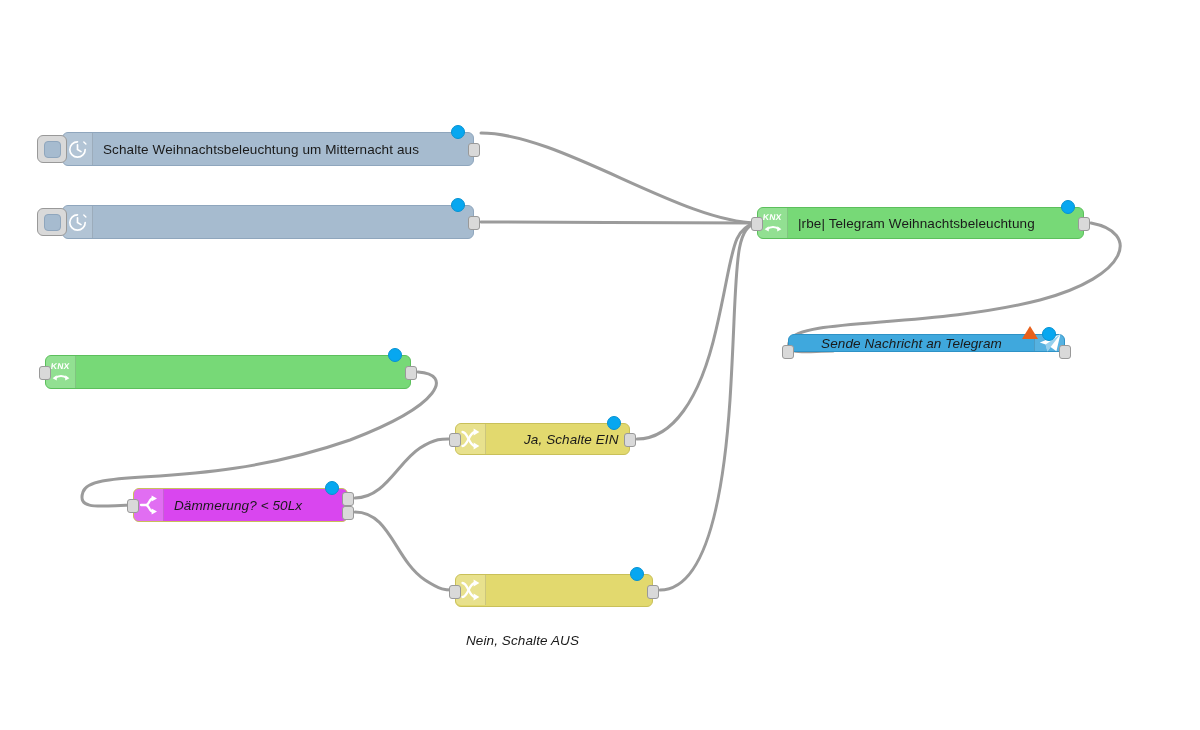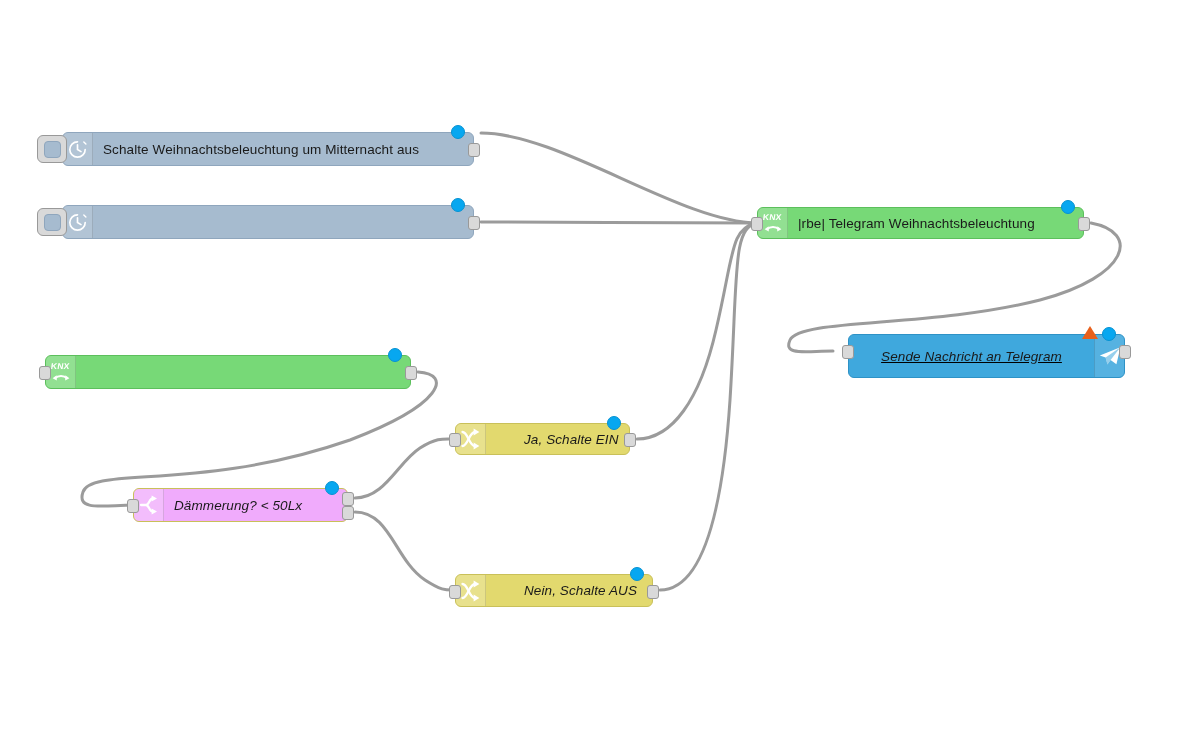--- a/index.html
+++ b/index.html
@@ -94,21 +94,21 @@
     width: 0; height: 0;
     border-left: 8px solid transparent;
     border-right: 8px solid transparent;
     border-bottom: 13px solid #e8601c;
     z-index: 8;
   }
 
   
   .n-inject  { background:#a6bbcf; border-color:#8fa6bd; }
   .n-knx     { background:#77d977; border-color:#5cbf5c; }
-  .n-switch  { background:#f0abfc; border-color:#c9c059; }
+  .n-switch  { background:#d946ef; border-color:#c9c059; }
   .n-change  { background:#e2d96e; border-color:#c9c059;gap:28px; }
   .n-telegram{ background:#3fa8dd; border-color:#2e92c6; }
 
   .n-inject   .node-icon-box { background: rgba(255,255,255,0.14); }
   .n-knx      .node-icon-box { background: rgba(255,255,255,0.20); }
   .n-switch   .node-icon-box,
   .n-change   .node-icon-box { background: rgba(255,255,255,0.22); }
   .n-telegram .node-icon-box { background: rgba(255,255,255,0.12); }
 
   
@@ -200,21 +200,21 @@
               <path d="M5.6 3.2 L1.6 6.2 L5.8 8.6 Z" fill="#fff"></path>
               <path d="M14.4 3.2 L18.4 6.2 L14.2 8.6 Z" fill="#fff"></path>
             </svg>
           </span>
         </div>
         <div class="node-label">|rbe| Telegram Weihnachtsbeleuchtung</div>
         <div class="port in" style="top: 9px; background: rgb(217, 217, 217);"></div>
         <div class="port out" style="top: 9px; background: rgb(217, 217, 217);"></div>
         <div class="blue-dot" style="right: 8px; top: -8px; background: rgb(7, 167, 240);"></div>
       </div>
-      <div class="node n-telegram" style="left: 848px; top: 334px; width: 277px; height: 44px; text-decoration: underline;">
+      <div class="node n-telegram" style="left: 788px; top: 334px; width: 277px; height: 18px;">
         <div class="node-label italic center">Sende Nachricht an Telegram</div>
         <div class="node-icon-box right">
           <span style="display: flex; align-items: center; justify-content: center;">
             <svg class="ico" width="24" height="22" viewBox="0 0 24 22">
               <path d="M22.4 2.2 L1.8 10.4 L7.6 12.6 L9.4 19.4 L12.6 14.9 L18.4 19.2 Z" fill="#fff"></path>
               <path d="M7.6 12.6 L22.4 2.2 L12.6 14.9 L9.4 19.4 Z" fill="#3fa8dd" opacity="0.55"></path>
             </svg>
           </span>
         </div>
         <div class="port in" style="top: 10px; background: rgb(217, 217, 217);"></div>
@@ -262,21 +262,21 @@
               <path d="M13.6 0.6 L19.4 4 L13.6 7.4 Z" fill="#fff"></path>
               <path d="M13.6 14.6 L19.4 18 L13.6 21.4 Z" fill="#fff"></path>
             </svg>
           </span>
         </div>
         <div class="node-label italic">Ja, Schalte EIN</div>
         <div class="port in" style="top: 9px; background: rgb(217, 217, 217);"></div>
         <div class="port out" style="top: 9px; background: rgb(217, 217, 217);"></div>
         <div class="blue-dot" style="right: 8px; top: -8px; background: rgb(7, 167, 240);"></div>
       </div>
-      <div class="node n-change" style="left: 455px; top: 574px; width: 198px; height: 33px;">
+      <div class="node n-change" style="left: 455px; top: 574px; width: 198px; height: 33px; flex-direction: column;">
         <div class="node-icon-box">
           <span style="display: flex; align-items: center; justify-content: center;">
             <svg class="ico" width="21" height="22" viewBox="0 0 21 22">
               <path d="M2.5 4 C 8 4, 9 18, 15 18" stroke="#fff" stroke-width="2.3" fill="none" stroke-linecap="round"></path>
               <path d="M2.5 18 C 8 18, 9 4, 15 4" stroke="#fff" stroke-width="2.3" fill="none" stroke-linecap="round"></path>
               <path d="M13.6 0.6 L19.4 4 L13.6 7.4 Z" fill="#fff"></path>
               <path d="M13.6 14.6 L19.4 18 L13.6 21.4 Z" fill="#fff"></path>
             </svg>
           </span>
         </div>

